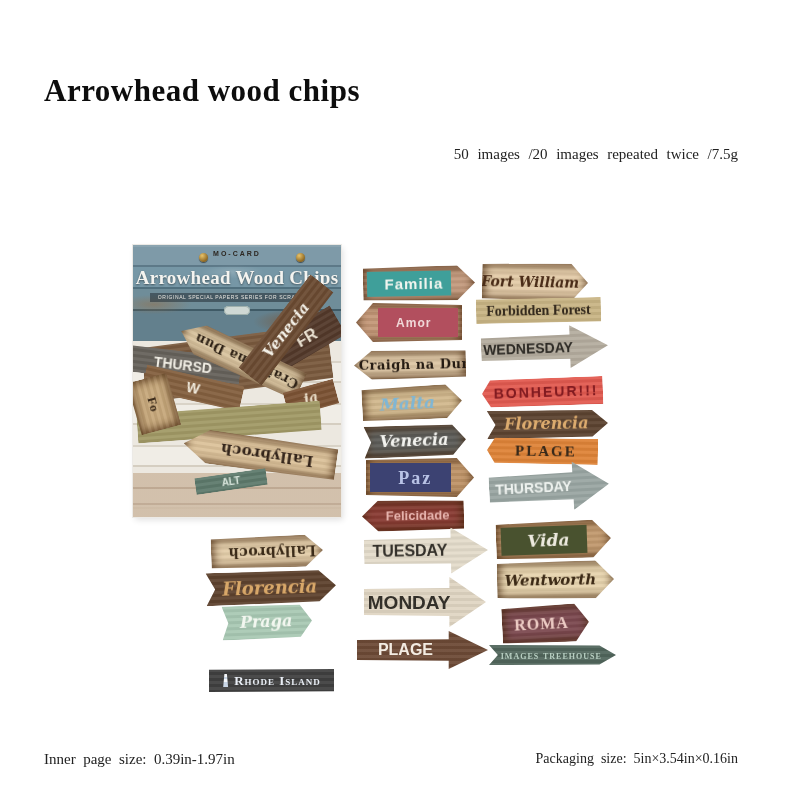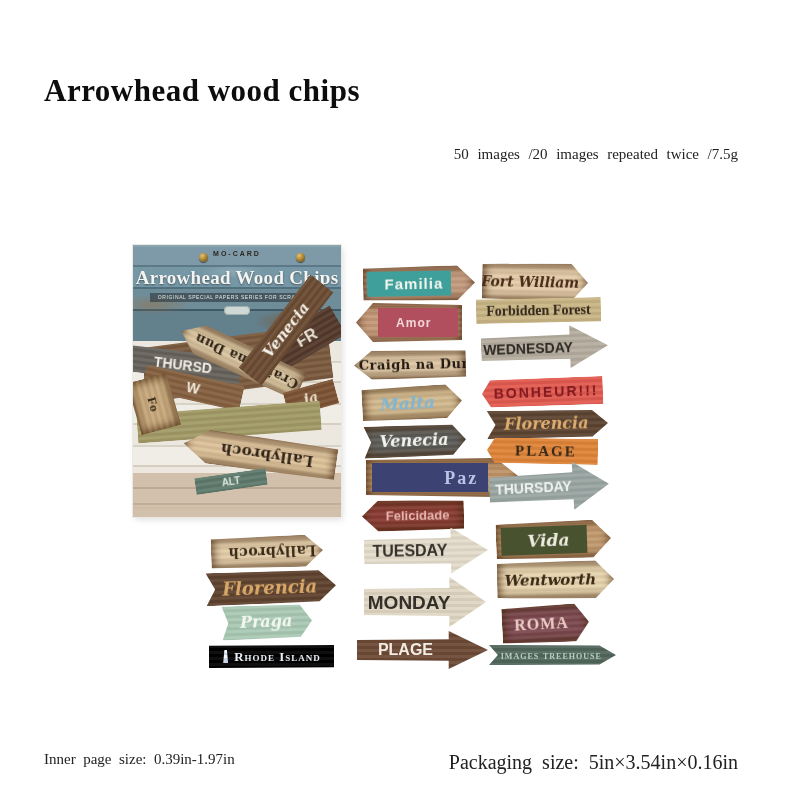--- a/index.html
+++ b/index.html
@@ -4,21 +4,21 @@
 <style>
   html,body{margin:0;padding:0;background:#fff;}
   .page{position:relative;width:800px;height:800px;background:#ffffff;overflow:hidden;
         font-family:"Liberation Serif",serif;color:#1a1a1a;}
 
   .page-title{position:absolute;left:44px;top:52px;font-size:31px;font-weight:bold;
         letter-spacing:.5px;color:#0d0d0d;}
   .subtitle-right{position:absolute;right:62px;top:90px;font-size:15px;color:#222;word-spacing:.32em;}
   .spec-line{position:absolute;right:62px;top:146px;font-size:15px;color:#222;word-spacing:.32em;}
   .footer-left{position:absolute;left:44px;top:751px;font-size:15px;color:#222;word-spacing:.25em;}
-  .footer-right{position:absolute;right:62px;top:751px;font-size:20px;color:#222;word-spacing:.25em;}
+  .footer-right{position:absolute;right:62px;top:751px;font-size:14px;color:#222;word-spacing:.25em;}
 
   
   .package{position:absolute;left:133px;top:245px;width:208px;height:272px;overflow:hidden;
         box-shadow:0 0 0 1px #eceae6, 2px 3px 6px rgba(0,0,0,.12);background:#e9e5dd;}
   .pkg-top{position:absolute;left:0;top:0;right:0;height:96px;
         background:linear-gradient(180deg,#8ba4b0 0 2px,#7e9aa8 2px 20px,#5d7988 20px 22px,
         #7697a6 22px 42px,#51707e 42px 44px,#6f8d99 44px 64px,#3f5a66 64px 66px,#63808d 66px 96px);}
   .pkg-top::after{content:"";position:absolute;inset:0;pointer-events:none;
         background:radial-gradient(60px 18px at 78% 80%, rgba(122,84,52,.75), transparent 70%),
         radial-gradient(54px 14px at 10% 62%, rgba(150,110,70,.5), transparent 70%),
@@ -140,21 +140,21 @@
       </div>
       <div class="sign shape-arrow-left" style="left: 354px; top: 350px; width: 112px; height: 29px; background: rgb(221, 198, 164); transform: rotate(-1deg); box-shadow: rgba(72, 38, 12, 0.78) 0px 0px 9px 3px inset;">
         <span class="label f-blackletter" style="color: rgb(36, 26, 18); font-size: 13px;">Craigh na Dun</span>
       </div>
       <div class="sign shape-arrow-right" style="left: 362px; top: 386px; width: 100px; height: 34px; background: rgb(210, 185, 142); transform: rotate(-3deg); box-shadow: rgba(72, 38, 12, 0.78) 0px 0px 9px 3px inset;">
         <span class="label f-script" style="color: rgb(127, 182, 212); font-size: 17px;">Malta</span>
       </div>
       <div class="sign shape-flag-right" style="left: 364px; top: 425px; width: 102px; height: 32px; background: rgb(93, 93, 89); transform: rotate(-2deg); box-shadow: rgba(72, 38, 12, 0.78) 0px 0px 9px 3px inset;">
         <span class="label f-script" style="color: rgb(242, 242, 238); font-size: 16px;">Venecia</span>
       </div>
-      <div class="sign shape-arrow-right" style="left: 366px; top: 458px; width: 108px; height: 39px; background: rgb(191, 148, 104); transform: rotate(0deg); box-shadow: rgba(72, 38, 12, 0.78) 0px 0px 9px 3px inset; padding-left: 46px;">
+      <div class="sign shape-arrow-right" style="left: 366px; top: 458px; width: 108px; height: 39px; background: rgb(191, 148, 104); transform: rotate(0deg); box-shadow: rgba(72, 38, 12, 0.78) 0px 0px 9px 3px inset;">
         <div class="band" style="background: rgb(60, 66, 114);"></div>
         <span class="label f-serif" style="color: rgb(185, 195, 230); font-size: 18px; letter-spacing: 2px;">Paz</span>
       </div>
       <div class="sign shape-arrow-left" style="left: 362px; top: 500px; width: 102px; height: 31px; background: rgb(138, 60, 52); transform: rotate(-1deg); box-shadow: rgba(72, 38, 12, 0.78) 0px 0px 9px 3px inset;">
         <span class="label f-sans" style="color: rgb(230, 179, 173); font-size: 13px;">Felicidade</span>
       </div>
       <div class="sign shape-big-arrow-right" style="left: 364px; top: 528px; width: 124px; height: 46px; background: rgb(228, 220, 203); transform: rotate(-1deg);">
         <span class="label f-sans" style="color: rgb(51, 48, 42); font-size: 16px;">TUESDAY</span>
       </div>
       <div class="sign shape-big-arrow-right" style="left: 364px; top: 577px; width: 122px; height: 50px; background: rgb(224, 214, 195); transform: rotate(0deg);">
@@ -199,21 +199,21 @@
       </div>
       <div class="sign shape-arrow-right" style="left: 211px; top: 536px; width: 112px; height: 32px; background: rgb(227, 205, 169); transform: rotate(-2deg); box-shadow: rgba(72, 38, 12, 0.78) 0px 0px 9px 3px inset;">
         <span class="label f-blackletter" style="color: rgb(58, 42, 24); font-size: 14px; transform: rotate(180deg);">Lallybroch</span>
       </div>
       <div class="sign shape-flag-right" style="left: 206px; top: 571px; width: 130px; height: 33px; background: rgb(94, 66, 46); transform: rotate(-2deg);">
         <span class="label f-script" style="color: rgb(217, 168, 105); font-size: 18px;">Florencia</span>
       </div>
       <div class="sign shape-flag-right" style="left: 222px; top: 605px; width: 90px; height: 34px; background: rgb(169, 201, 180); transform: rotate(-2deg);">
         <span class="label f-script" style="color: rgb(243, 247, 240); font-size: 16px;">Praga</span>
       </div>
-      <div class="sign shape-rect" style="left: 209px; top: 645px; width: 125px; height: 23px; background: #000000; transform: rotate(0deg);">
+      <div class="sign shape-rect" style="left: 209px; top: 669px; width: 125px; height: 23px; background: #404040; transform: rotate(0deg);">
         <span class="lighthouse"></span>
         <span class="label f-smallcaps" style="color: rgb(233, 238, 245); font-size: 13px;">Rhode Island</span>
       </div>
     </div>
 
   <div class="footer-left">Inner page size: 0.39in-1.97in</div>
   <div class="footer-right">Packaging size: 5in×3.54in×0.16in</div>
 </div>
 
 </body></html>

